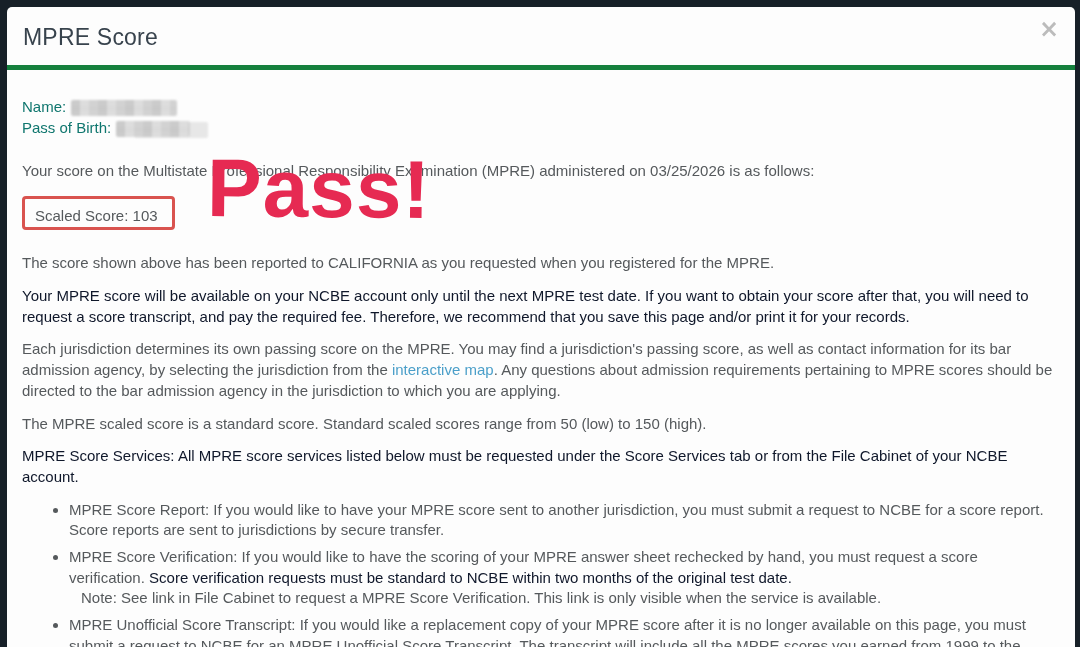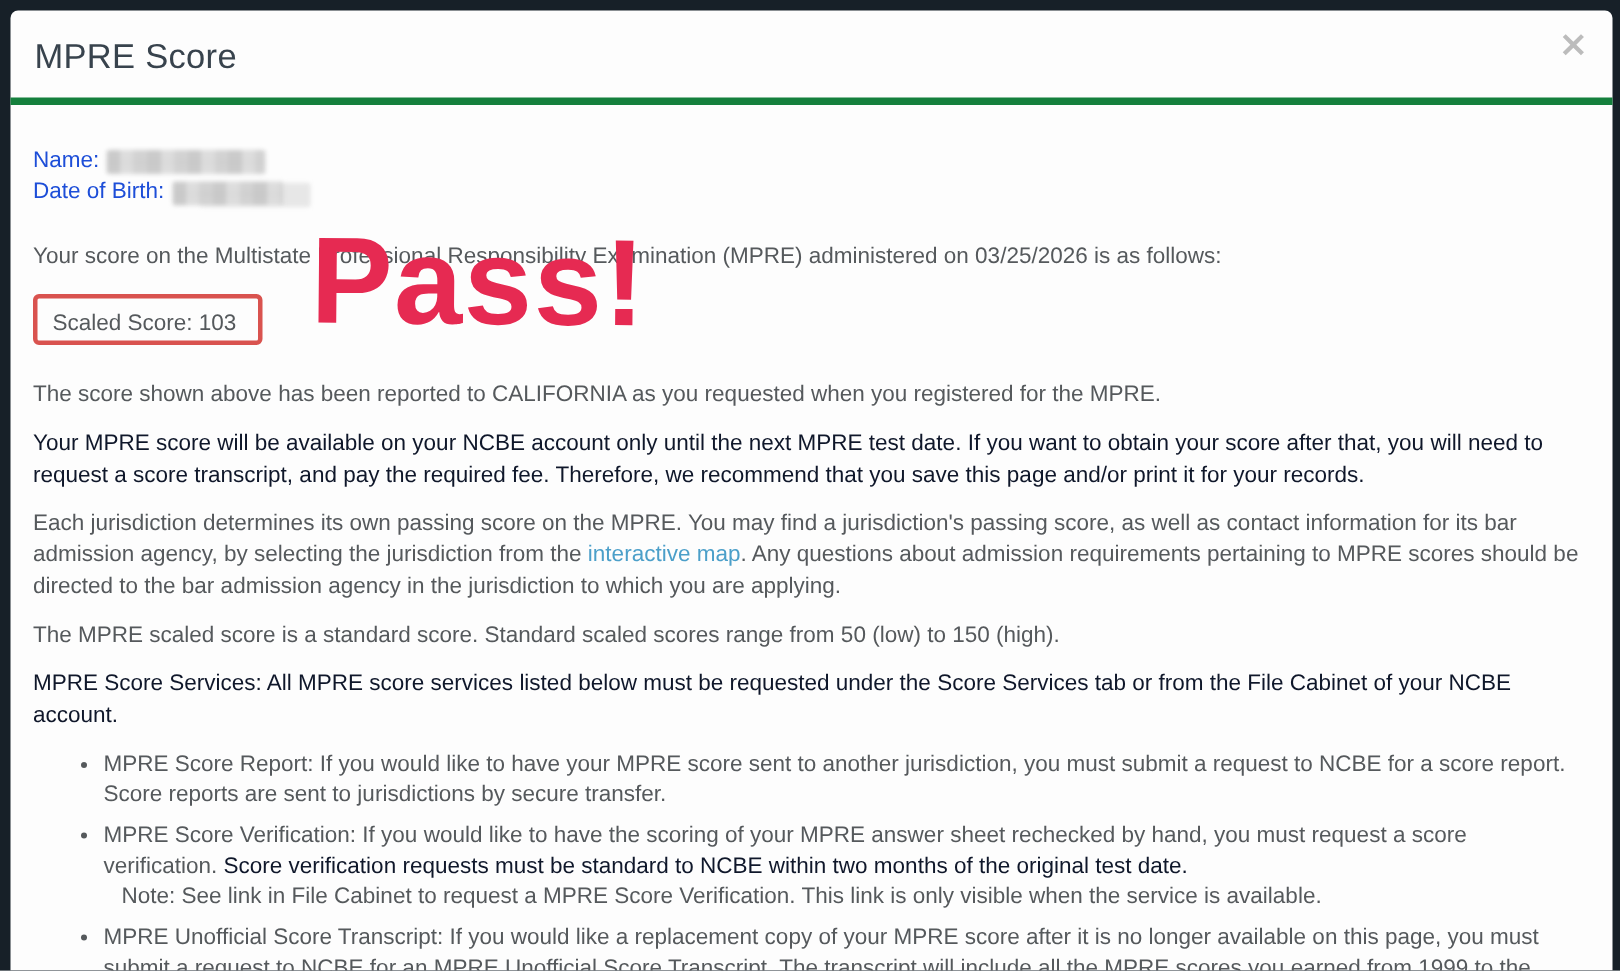--- a/index.html
+++ b/index.html
@@ -44,21 +44,21 @@
   .modal-body {
     position: relative;
     flex: 1 1 auto;
     padding: 27px 20px 10px 15px;
     color: #55595c;
     font-size: 15px;
     line-height: 1.38;
   }
   .identity { margin-bottom: 12px; }
   .identity-line { display: flex; align-items: center; height: 21px; }
-  .identity-label { color: #1d4ed8; }
+  .identity-label { color: #0f766e; }
   .redact {
     display: inline-block;
     height: 16px;
     margin-left: 5px;
     border-radius: 2px;
     background:
       repeating-linear-gradient(90deg, rgba(200,200,200,.85) 0 9px, rgba(221,221,221,.85) 9px 18px, rgba(209,209,209,.85) 18px 27px),
       repeating-linear-gradient(0deg, #dcdcdc 0 5px, #cdcdcd 5px 10px);
     filter: blur(1.3px);
   }
@@ -107,21 +107,21 @@
     </div>
 
     <div class="modal-body">
 
       <div class="identity">
         <div class="identity-line">
           <span class="identity-label">Name:</span>
           <span class="redact r-name"></span>
         </div>
         <div class="identity-line">
-          <span class="identity-label">Date of Birth:</span>
+          <span class="identity-label">Pass of Birth:</span>
           <span class="redact r-dob"></span>
         </div>
       </div>
 
       <p class="tight-top">Your score on the Multistate Professional Responsibility Examination (MPRE) administered on 03/25/2026 is as follows:</p>
 
       <div class="score-box">
         <span>Scaled Score: 103</span>
       </div>
 

